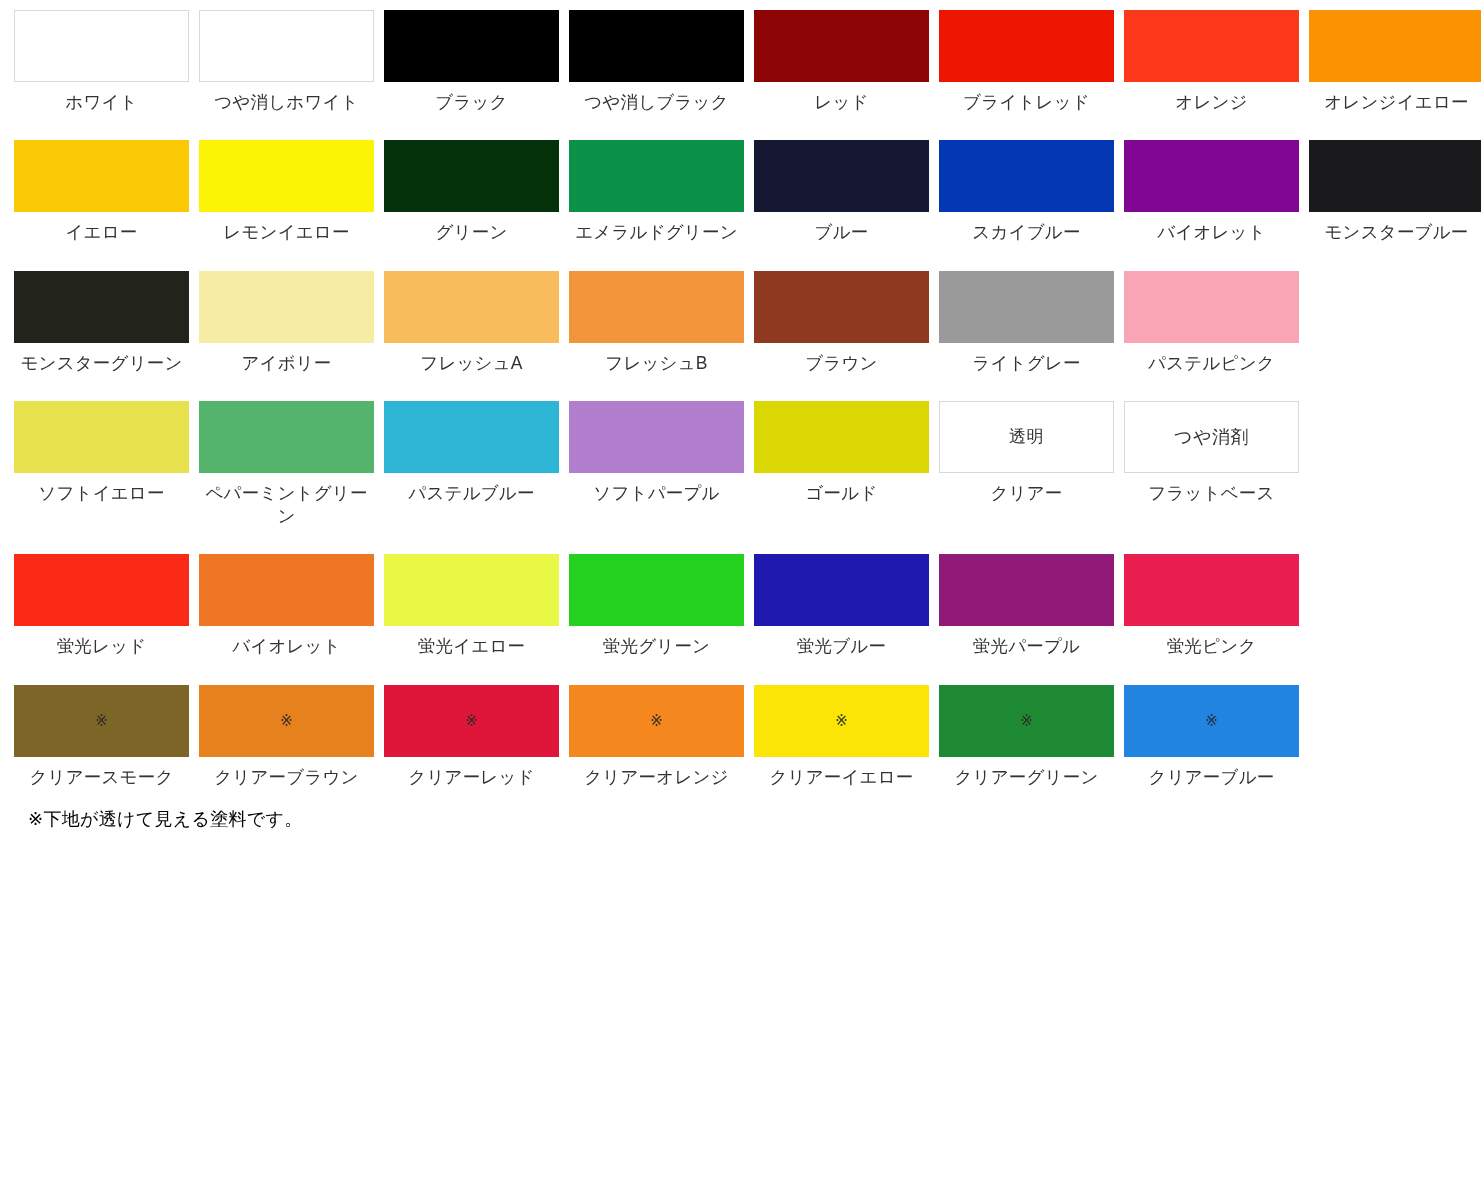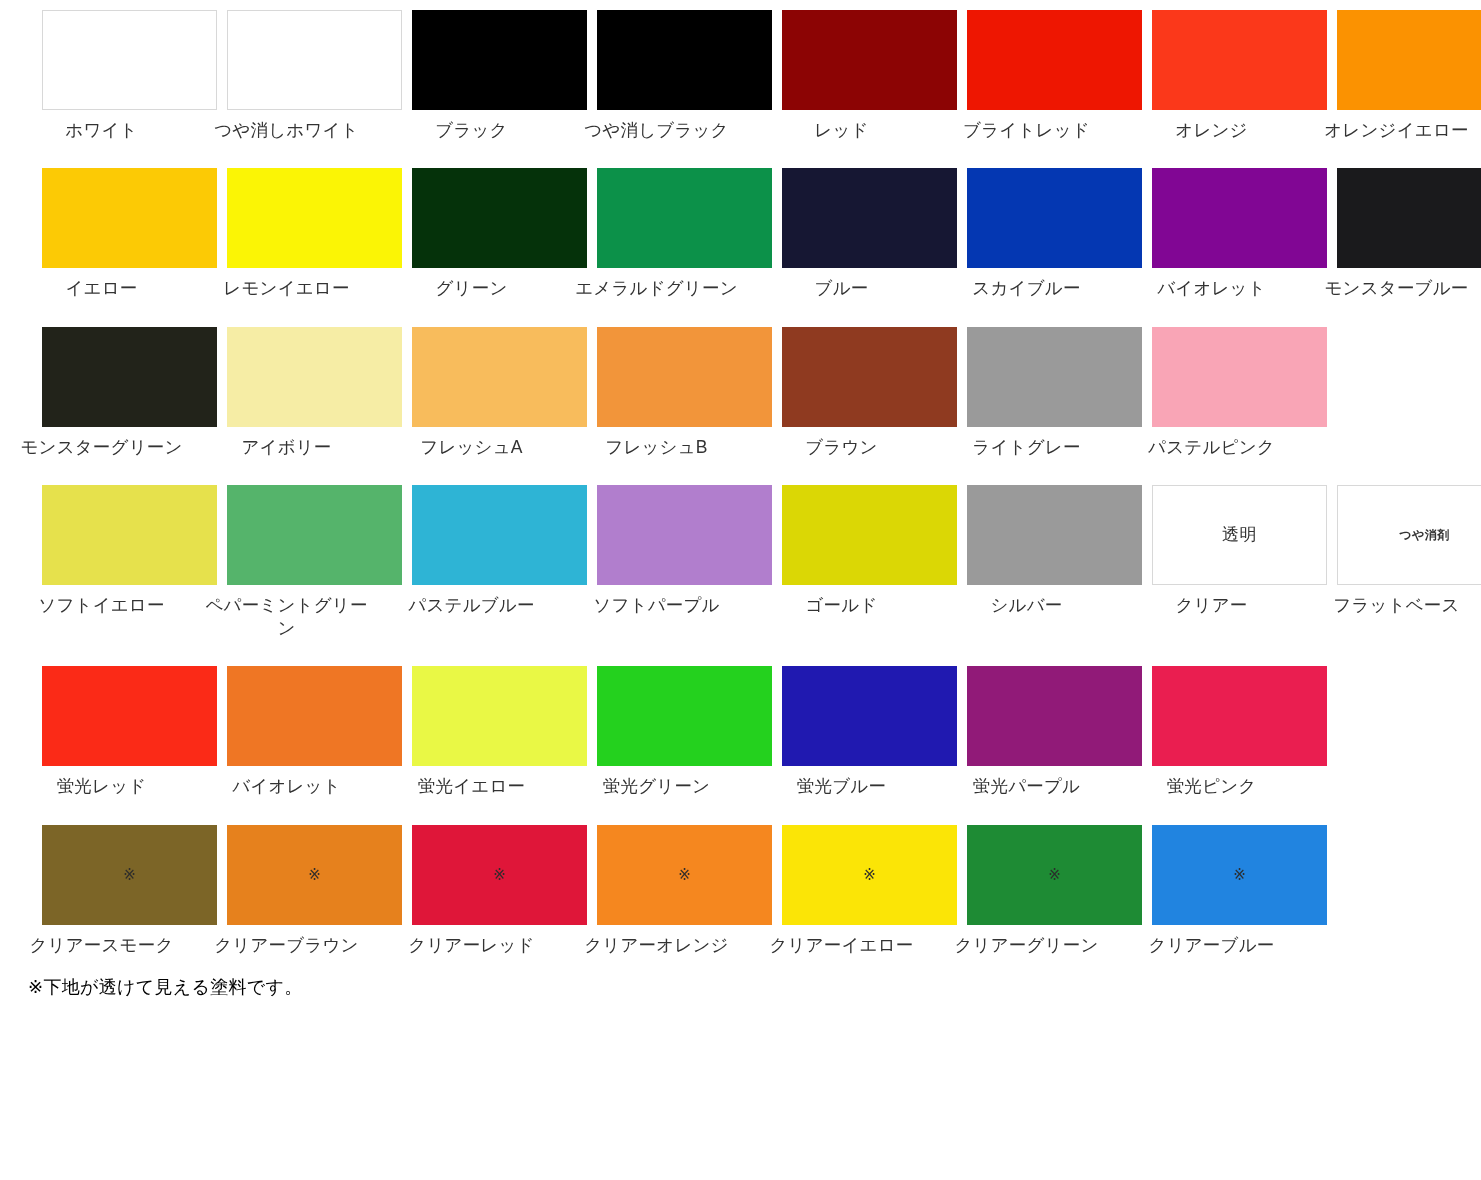--- a/index.html
+++ b/index.html
@@ -28,44 +28,42 @@
 
   .swatch-cell {
     width: 175px;
     margin-right: 10px;
     display: flex;
     flex-direction: column;
     align-items: stretch;
   }
 
   .swatch-chip {
-    height: 100px;
+    height: 72px;
     width: 175px;
     display: flex;
     align-items: center;
     justify-content: center;
     position: relative;
-    margin-left: 28px;
   }
 
   .swatch-chip.bordered {
     border: 1px solid #d8d8d8;
     background: #ffffff;
   }
 
   .chip-inner-text {
     font-size: 17px;
     color: #333333;
     letter-spacing: 0.5px;
     line-height: 1;
   }
 
   .chip-inner-text.small {
-    font-size: 12px;
-    font-weight: bold;
+    font-size: 18px;
   }
 
   .chip-mark {
     font-size: 15px;
     color: #2b2b2b;
     line-height: 1;
     opacity: 0.95;
   }
 
   .swatch-label {
@@ -211,24 +209,20 @@
         </div>
         <div class="swatch-cell">
           <div class="swatch-chip" style="background: rgb(177, 126, 205);"></div>
           <div class="swatch-label">ソフトパープル</div>
         </div>
         <div class="swatch-cell">
           <div class="swatch-chip" style="background: rgb(219, 215, 5);"></div>
           <div class="swatch-label">ゴールド</div>
         </div>
         <div class="swatch-cell">
-          <div class="swatch-chip" style="background: rgb(154, 154, 154);"></div>
-          <div class="swatch-label">シルバー</div>
-        </div>
-        <div class="swatch-cell">
           <div class="swatch-chip bordered">
             <span class="chip-inner-text">透明</span>
           </div>
           <div class="swatch-label">クリアー</div>
         </div>
         <div class="swatch-cell">
           <div class="swatch-chip bordered">
             <span class="chip-inner-text small">つや消剤</span>
           </div>
           <div class="swatch-label">フラットベース</div>

